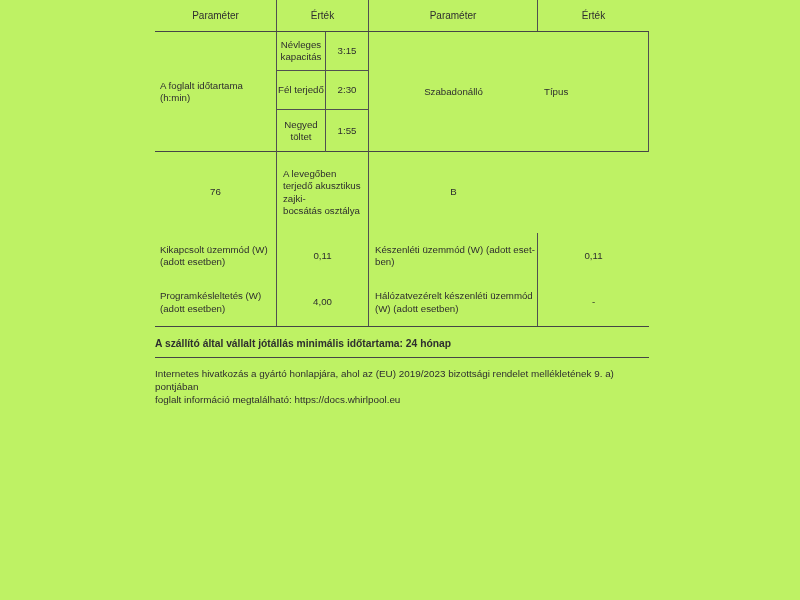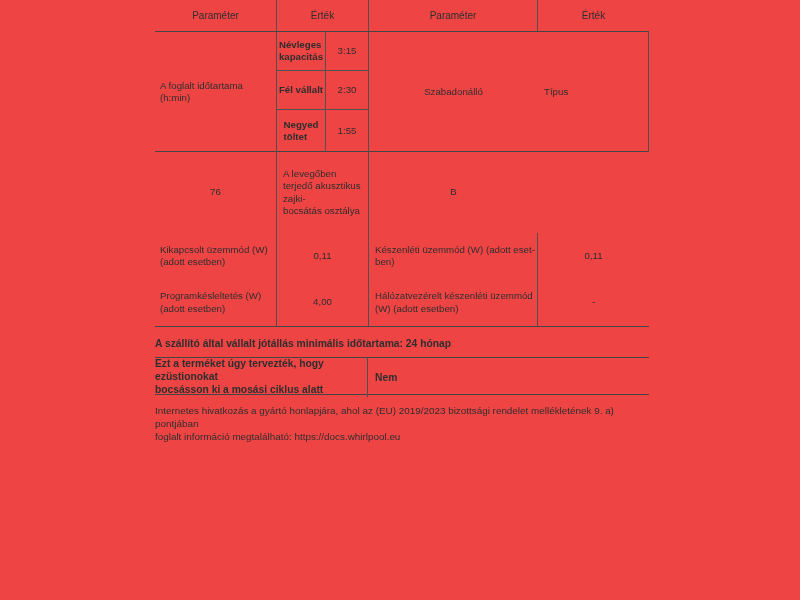--- a/index.html
+++ b/index.html
@@ -2,43 +2,43 @@
 <html><head>
 <meta charset="utf-8">
 <style>
   * { margin:0; padding:0; box-sizing:border-box; }
   html,body { background:#ffffff; }
   body {
     width:800px; height:600px;
     font-family:"Liberation Sans","DejaVu Sans",sans-serif;
     color:#2e2e2e;
   }
-  .page { position:relative; width:800px; height:600px; background:#ef4444; overflow:hidden; }
+  .page { position:relative; width:800px; height:600px; background:#bef264; overflow:hidden; }
   .doc  { position:absolute; left:155px; top:0; width:494px; }
 
   .grid4 { display:grid; grid-template-columns:122px 92px 169px 111px; }
 
   .thead { height:32px; border-bottom:1.5px solid #454545; font-size:10px; }
   .hcell { display:flex; align-items:center; justify-content:center; }
 
   .br  { border-right:1.2px solid #505050; }
 
   .group { height:120px; border-bottom:1.5px solid #454545; }
 
   .cell { font-size:9.7px; line-height:1.28; white-space:pre-line; }
   .pl1 { display:flex; align-items:center; padding-left:5px; }
   .pl3 { display:flex; align-items:center; padding-left:6px; }
   .cv  { display:flex; align-items:center; justify-content:center; text-align:center; }
 
   .subcol { display:flex; flex-direction:column; }
   .subrow { display:grid; grid-template-columns:49px 1fr; }
   .sr1,.sr2 { height:39px; border-bottom:1.2px solid #505050; }
   .sr3 { height:42px; }
-  .sublabel { display:flex; align-items:center; justify-content:center; 
-              border-right:1.2px solid #505050;font-weight:bold; }
+  .sublabel { display:flex; align-items:center; justify-content:center; text-align:center;
+              border-right:1.2px solid #505050; }
   .subvalue { display:flex; align-items:center; justify-content:center; }
 
   .rows { border-bottom:1.5px solid #454545; }
   .r2 { height:81px; } .r3 { height:46px; } .r4 { height:47px; }
 
   .warranty { font-weight:bold; font-size:10.3px; padding:11px 0 8px;
               border-bottom:1.5px solid #454545; }
 
   .silver { display:grid; grid-template-columns:213px 1fr; height:36.5px;
             border-bottom:1.5px solid #454545; font-weight:bold; font-size:10.3px; }
@@ -66,21 +66,21 @@
     <div class="grid4 group">
       <div class="cell pl1 br">A foglalt időtartama
 (h:min)</div>
       <div class="subcol br">
         <div class="subrow sr1">
           <div class="cell sublabel">Névleges
 kapacitás</div>
           <div class="cell subvalue">3:15</div>
         </div>
         <div class="subrow sr2">
-          <div class="cell sublabel">Fél vállalt</div>
+          <div class="cell sublabel">Fél terjedő</div>
           <div class="cell subvalue">2:30</div>
         </div>
         <div class="subrow sr3">
           <div class="cell sublabel">Negyed
 töltet</div>
           <div class="cell subvalue">1:55</div>
         </div>
       </div>
       <div class="cell cv">Szabadonálló</div>
       <div class="cell pl3 br">Típus</div>
@@ -106,23 +106,18 @@
 (adott esetben)</div>
         <div class="cell cv br">4,00</div>
         <div class="cell pl3 br">Hálózatvezérelt készenléti üzemmód
 (W) (adott esetben)</div>
         <div class="cell cv">-</div>
       </div>
     </div>
 
     <div class="warranty">A szállító által vállalt jótállás minimális időtartama: 24 hónap</div>
 
-    <div class="silver">
-      <div class="silver-param">Ezt a terméket úgy tervezték, hogy ezüstionokat
-bocsásson ki a mosási ciklus alatt</div>
-      <div class="silver-value">Nem</div>
-    </div>
 
     <div class="minfo-text">Internetes hivatkozás a gyártó honlapjára, ahol az (EU) 2019/2023 bizottsági rendelet mellékletének 9. a) pontjában
 foglalt információ megtalálható: https://docs.whirlpool.eu</div>
 
   </div>
 </div>
 
 </body></html>

